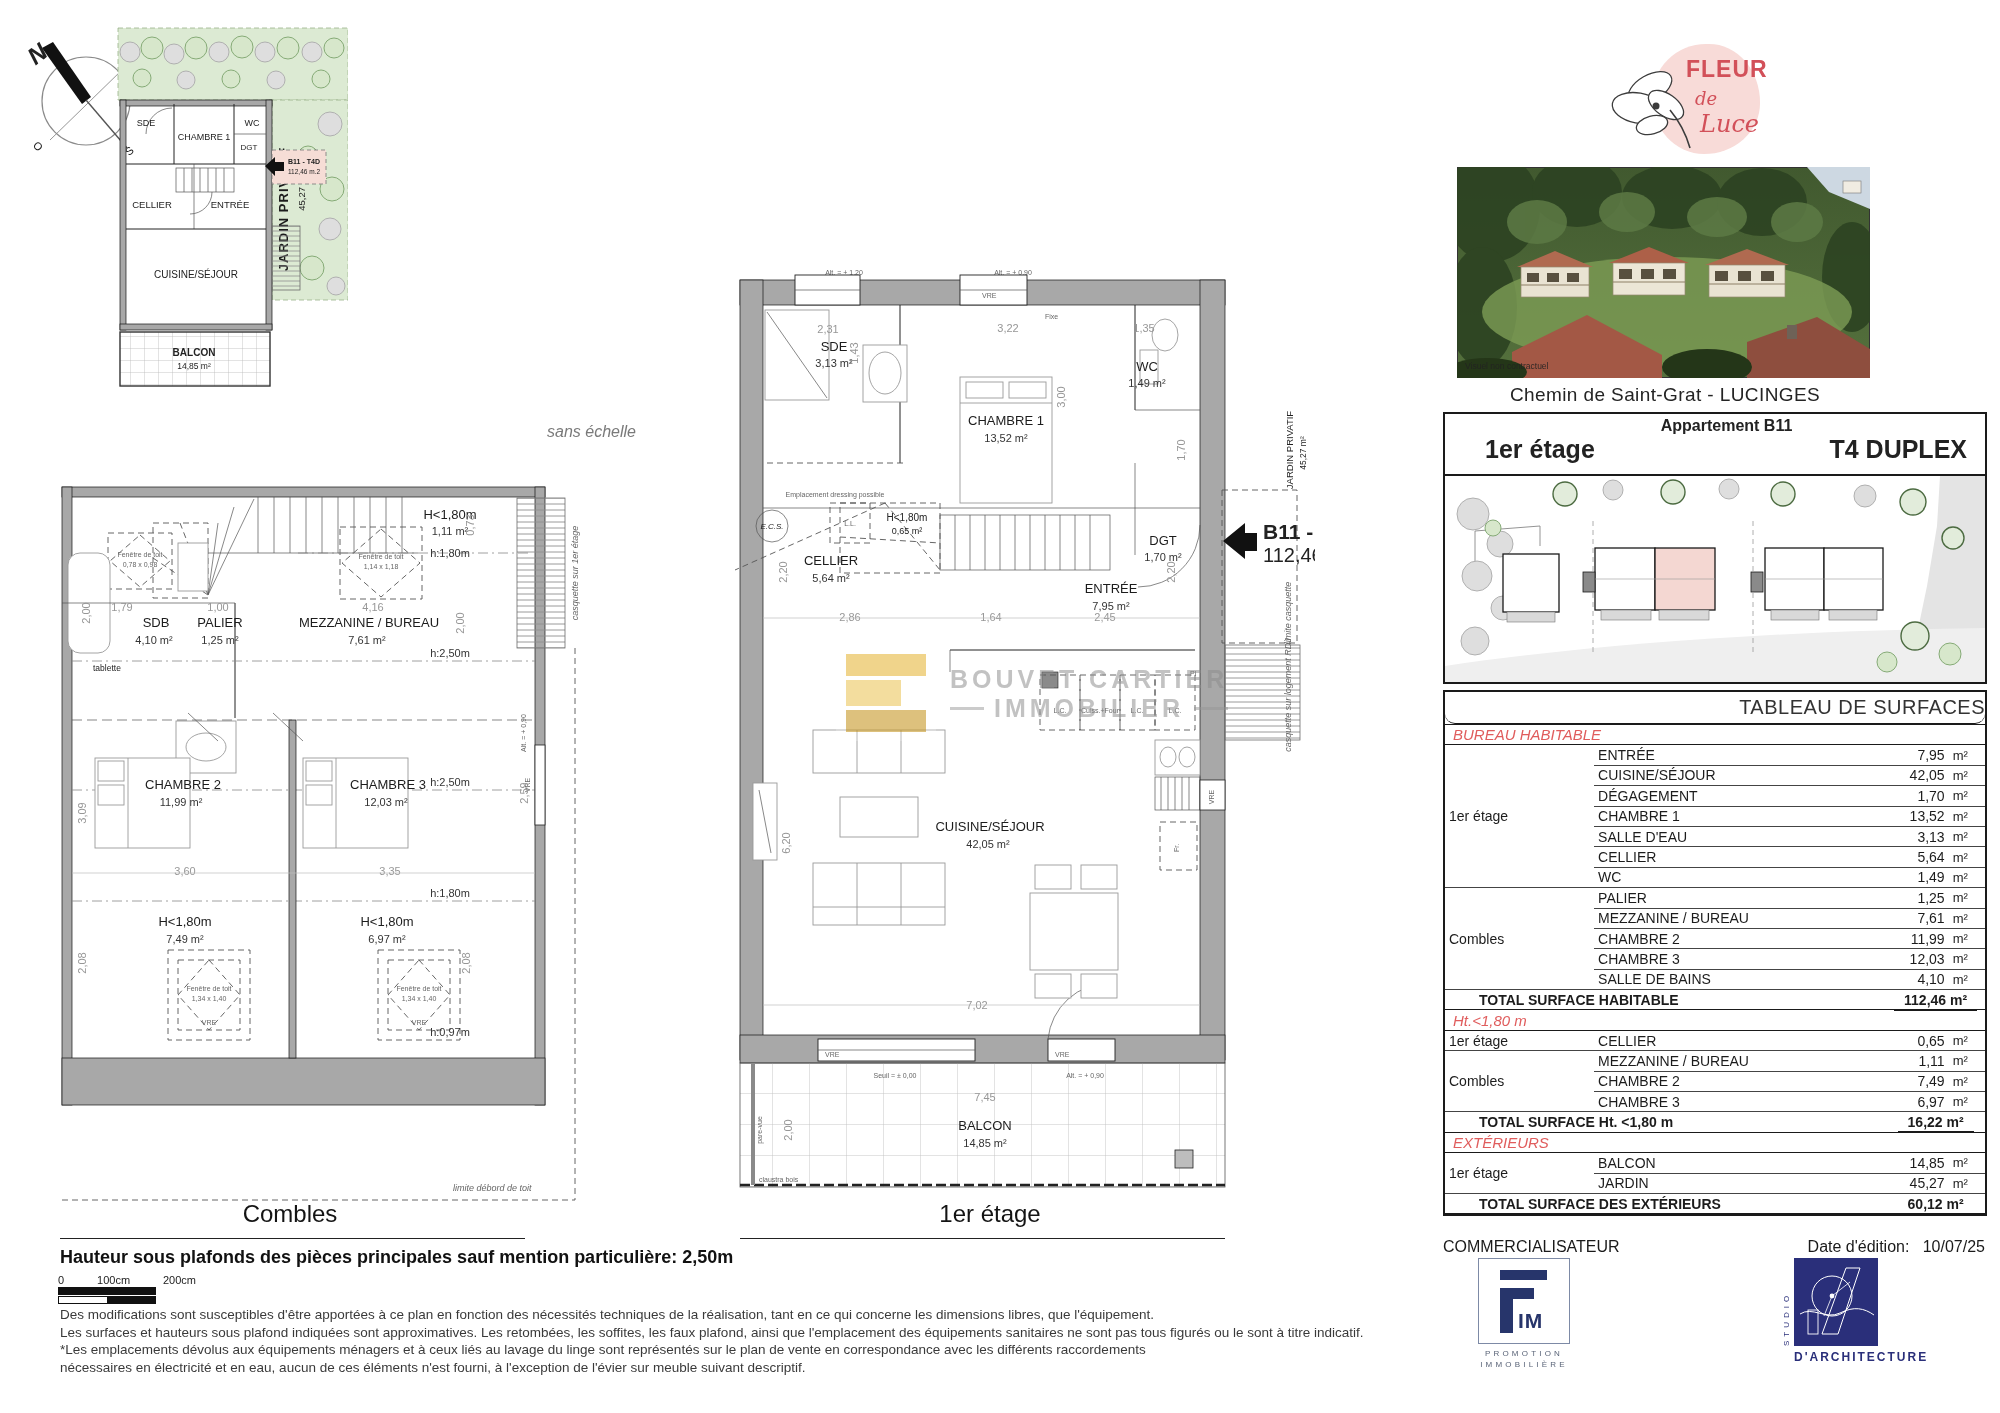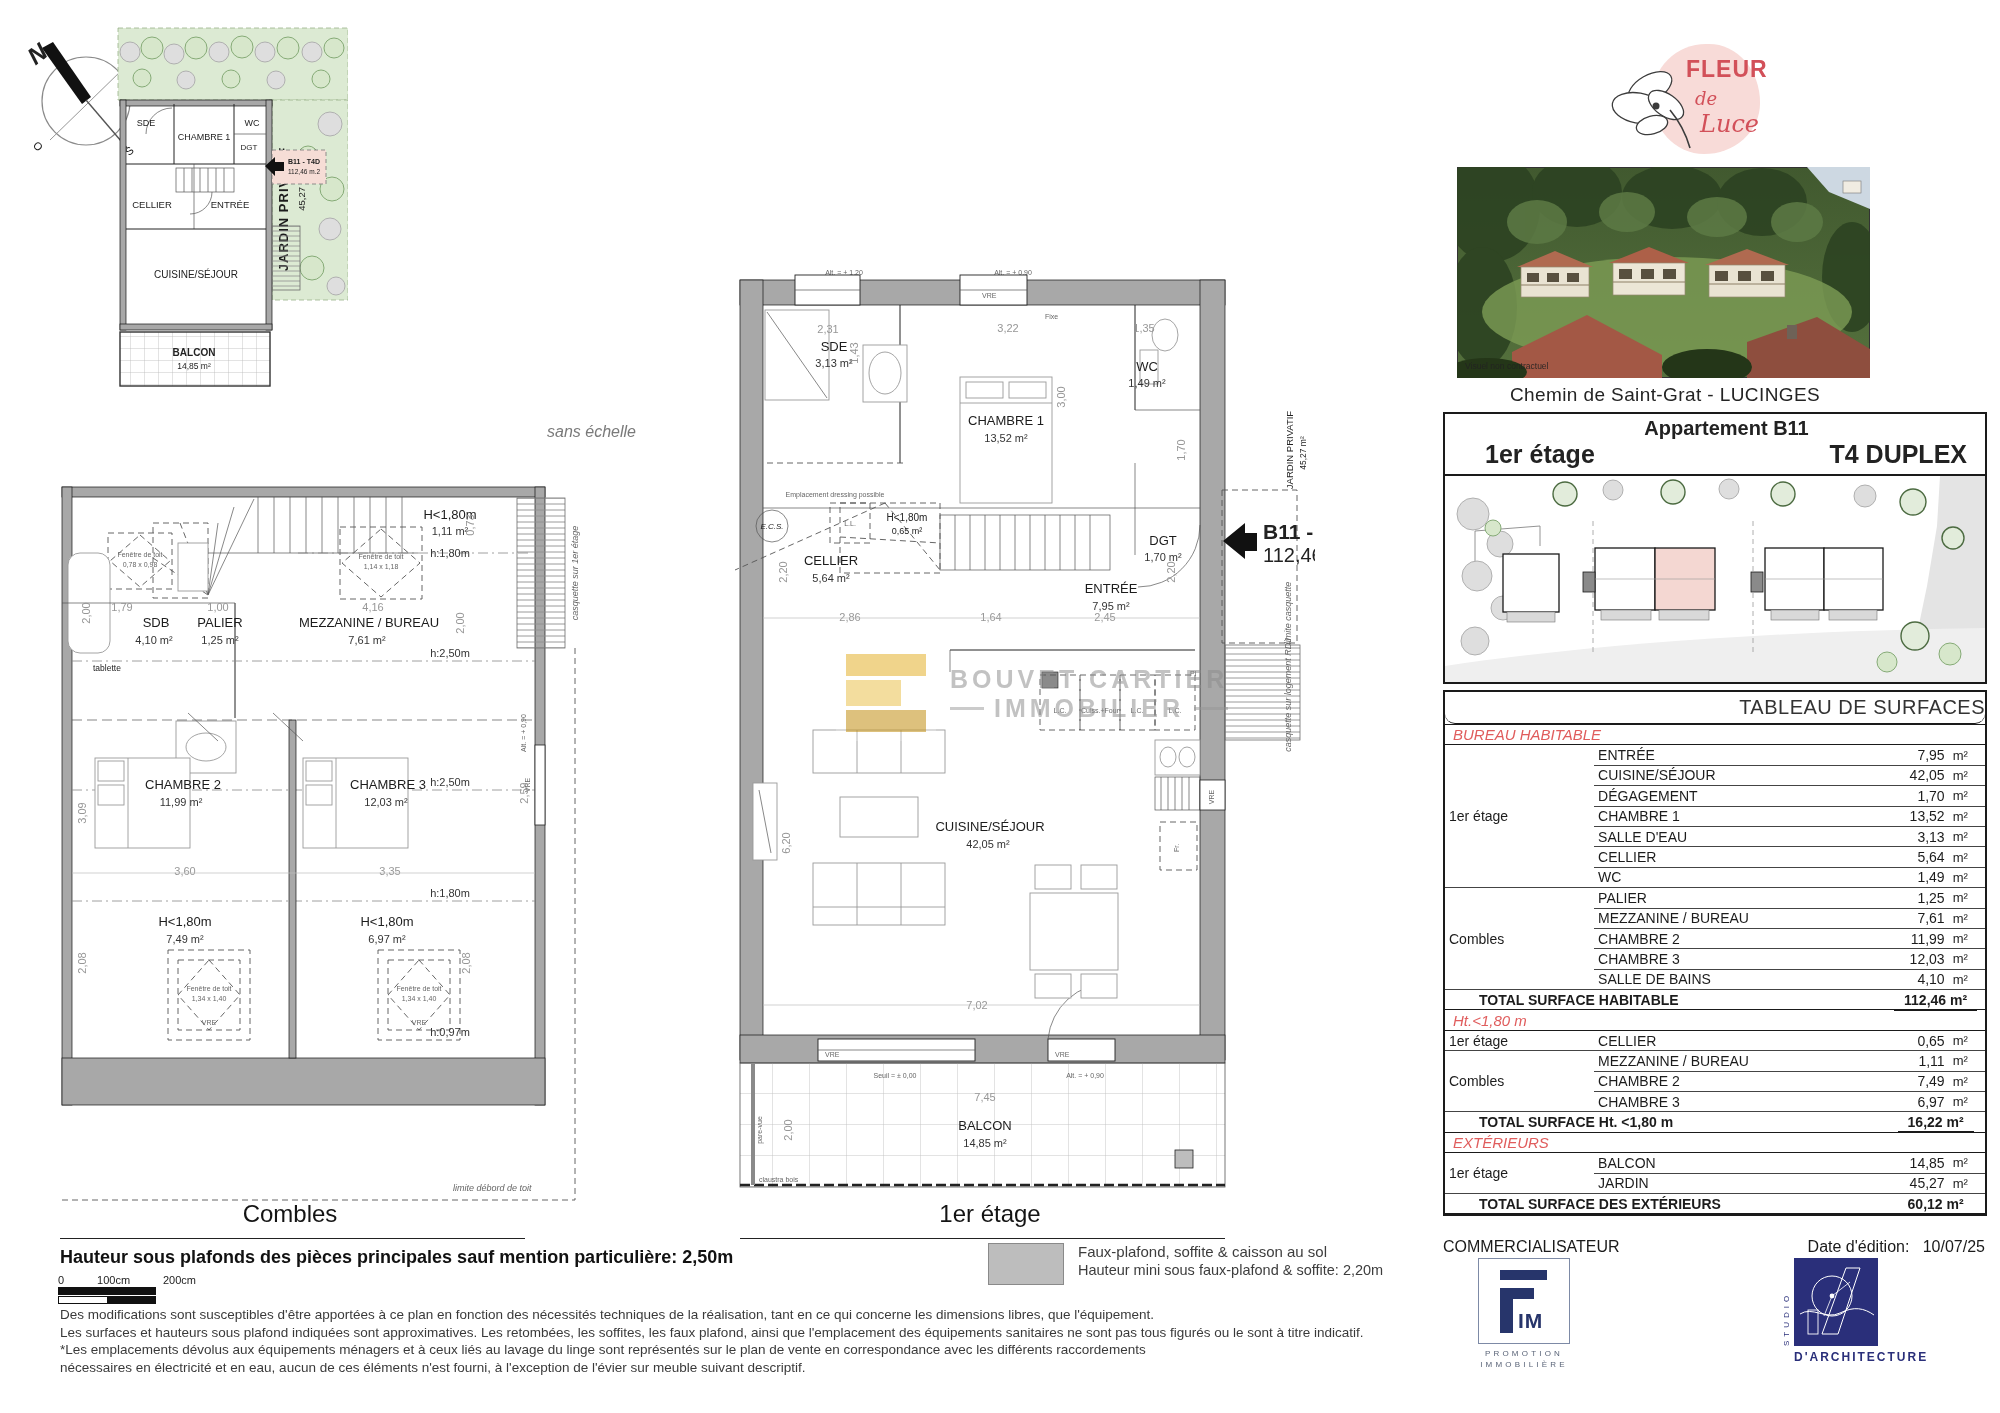--- a/index.html
+++ b/index.html
@@ -25,21 +25,21 @@
   .treeX{fill:#dedede;stroke:#b0b0b0;stroke-width:1;}
   .ptitle{font-size:21px;color:#474747;letter-spacing:.5px;}
   .psub{font-size:16px;color:#7a7a7a;font-style:italic;text-align:right;}
   .plan-title{font-size:24px;color:#141414;text-align:center;}
   .underline{height:0;border-bottom:1.6px solid #222;}
   .note-bold{font-size:18px;font-weight:bold;color:#111;}
   .disc{font-size:13.5px;line-height:17.5px;color:#3a3a3a;}
   
   .addr{font-size:19px;color:#242424;text-align:center;letter-spacing:.4px;}
   .hdrbox{border:2px solid #1a1a1a;background:#fff;}
-  .hdr1{font-size:20px;font-weight:bold;text-align:center;margin-top:3px;margin-left:23px;}
+  .hdr1{font-size:16px;font-weight:bold;text-align:center;margin-top:3px;margin-left:23px;}
   .hdr2{display:flex;justify-content:space-between;padding:0 18px 2px 40px;font-size:25px;font-weight:bold;}
   .surfbox{border:2px solid #1a1a1a;background:#fff;}
   .surftitle{height:31px;line-height:31px;text-align:right;font-size:20px;color:#333;
              border-bottom:1.6px solid #1a1a1a;letter-spacing:.5px;border-radius:10px;}
   table.surf{border-collapse:collapse;width:100%;font-size:14px;color:#1c1c1c;table-layout:fixed;}
   table.surf td{padding:0 4px;height:19.4px;vertical-align:middle;}
   tr.sect td{border-top:1.6px solid #1a1a1a;border-bottom:1.6px solid #1a1a1a;color:#e05d5d;
              font-style:italic;font-size:15px;padding-left:8px;}
   td.grp{border-top:1px solid #444;border-bottom:1px solid #444;padding-left:8px;}
   tr.r td.nm,tr.r td.vl,tr.r td.un{border-bottom:1px solid #444;}
@@ -548,27 +548,20 @@
     <div class="wm-text">
       <div class="wm-l1">BOUVET CARTIER</div>
       <div class="wm-l2">
           <span class="wm-dash"></span>
           <span>IMMOBILIER</span>
           <span class="wm-dash"></span>
         </div>
     </div>
   </div>
 
-  <div class="abs legend" style="left:988px;top:1243px">
-    <div class="swatch"></div>
-    <div>
-      <div class="lt1">Faux-plafond, soffite &amp; caisson au sol</div>
-      <div class="lt2">Hauteur mini sous faux-plafond &amp; soffite: 2,20m</div>
-    </div>
-  </div>
 
   <div class="abs note-bold" style="left:60px;top:1247px;width:700px">Hauteur sous plafonds des pièces principales sauf mention particulière: 2,50m</div>
 
   <div class="abs scale" style="left:58px;top:1274px">
     <div class="labels">
       <span>0</span>
       <span>100cm</span>
       <span>200cm</span>
     </div>
     <div class="sbar" style="background:#111"></div>

